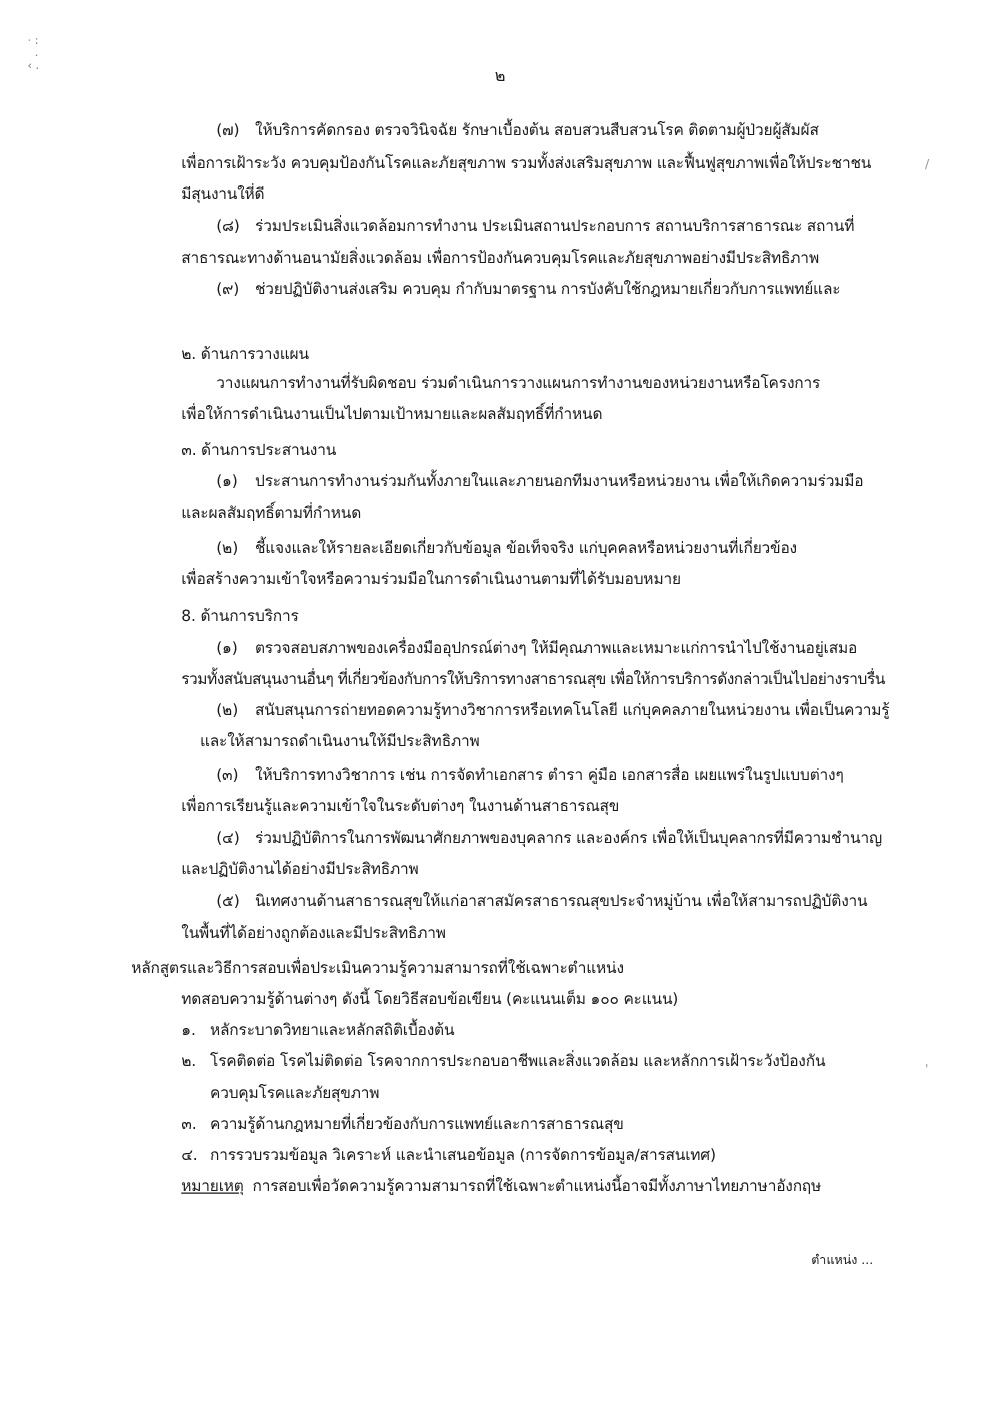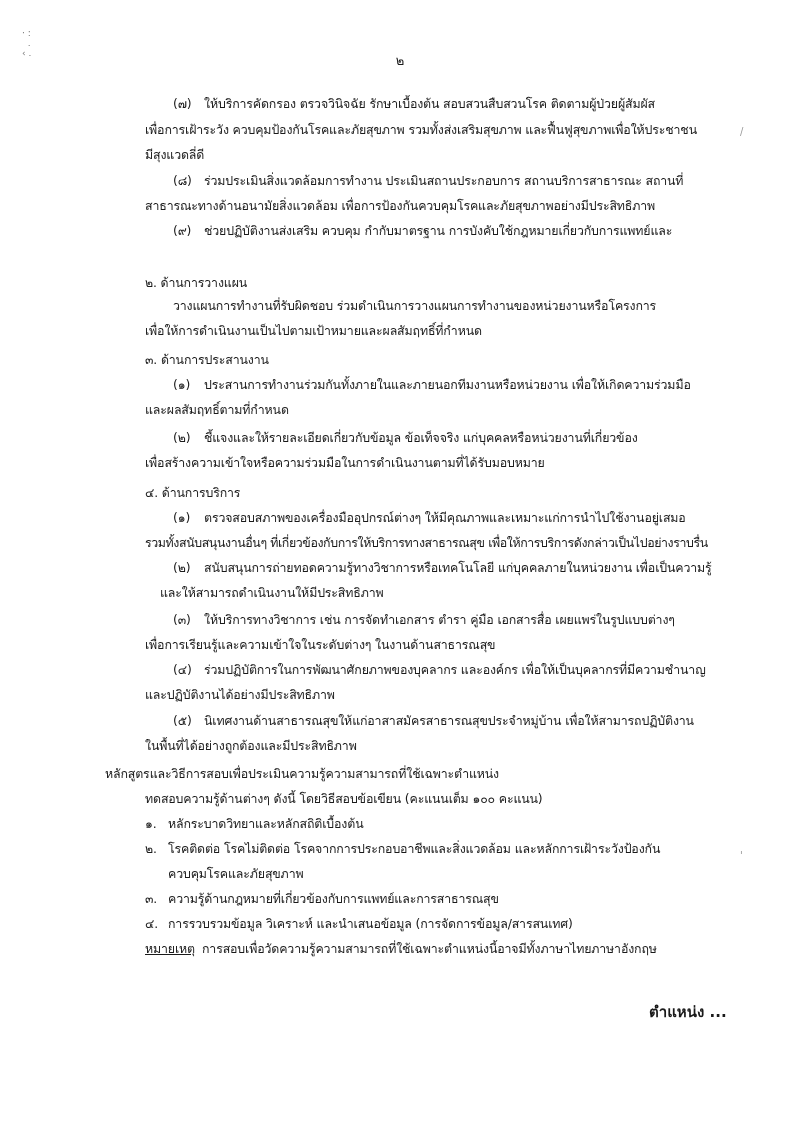--- a/index.html
+++ b/index.html
@@ -10,36 +10,36 @@
   }
   .page { position:absolute; left:0; top:0; width:800px; height:1132px; background:#fff; }
   .specks { position:absolute; left:22px; top:28px; font-size:9px; color:#777; line-height:10px; }
   .pagenum { position:absolute; left:0; width:800px; top:50px; text-align:center; font-size:13px; }
   .line {
     position:absolute; font-size:12.4px; white-space:nowrap; line-height:16px;
     letter-spacing:-0.15px;
   }
   .bold { font-weight:normal; }
   .underline { text-decoration:underline;text-align:right; }
-  .footer { position:absolute; left:649px; top:1000px; font-size:15px; font-weight:bold; }
+  .footer { position:absolute; left:649px; top:1000px; font-size:10px; font-weight:normal; }
   .mark { position:absolute; left:740px; font-size:10px; color:#999; }
 </style>
 </head>
 <body>
 
 <div class="page">
 
   <div class="specks">· :<br>&nbsp;&nbsp;.<br>‹ .</div>
 
   <div class="pagenum">๒</div>
 
   <div class="line" style="left:173px;top:96px">(๗)</div>
   <div class="line" style="left:145px;top:122px">เพื่อการเฝ้าระวัง ควบคุมป้องกันโรคและภัยสุขภาพ รวมทั้งส่งเสริมสุขภาพ และฟื้นฟูสุขภาพเพื่อให้ประชาชน</div>
   <div class="line" style="left:204px;top:96px">ให้บริการคัดกรอง ตรวจวินิจฉัย รักษาเบื้องต้น สอบสวนสืบสวนโรค ติดตามผู้ป่วยผู้สัมผัส</div>
-  <div class="line" style="left:145px;top:147px">มีสุงแวดลี่ดี</div>
+  <div class="line" style="left:145px;top:147px">มีสุนงานใหี่ดี</div>
   <div class="mark" style="top:126px">/</div>
 
   <div class="line" style="left:173px;top:173px">(๘)</div>
   <div class="line" style="left:204px;top:173px">ร่วมประเมินสิ่งแวดล้อมการทำงาน ประเมินสถานประกอบการ สถานบริการสาธารณะ สถานที่</div>
   <div class="line" style="left:145px;top:198px">สาธารณะทางด้านอนามัยสิ่งแวดล้อม เพื่อการป้องกันควบคุมโรคและภัยสุขภาพอย่างมีประสิทธิภาพ</div>
 
   <div class="line" style="left:173px;top:223px">(๙)</div>
   <div class="line" style="left:204px;top:223px">ช่วยปฏิบัติงานส่งเสริม ควบคุม กำกับมาตรฐาน การบังคับใช้กฎหมายเกี่ยวกับการแพทย์และ</div>
 
   <div class="line bold" style="left:145px;top:275px">๒. ด้านการวางแผน</div>
@@ -47,21 +47,21 @@
   <div class="line" style="left:145px;top:323px">เพื่อให้การดำเนินงานเป็นไปตามเป้าหมายและผลสัมฤทธิ์ที่กำหนด</div>
 
   <div class="line bold" style="left:145px;top:352px">๓. ด้านการประสานงาน</div>
   <div class="line" style="left:173px;top:377px">(๑)</div>
   <div class="line" style="left:204px;top:377px">ประสานการทำงานร่วมกันทั้งภายในและภายนอกทีมงานหรือหน่วยงาน เพื่อให้เกิดความร่วมมือ</div>
   <div class="line" style="left:145px;top:402px">และผลสัมฤทธิ์ตามที่กำหนด</div>
   <div class="line" style="left:173px;top:430px">(๒)</div>
   <div class="line" style="left:145px;top:455px">เพื่อสร้างความเข้าใจหรือความร่วมมือในการดำเนินงานตามที่ได้รับมอบหมาย</div>
   <div class="line" style="left:204px;top:430px">ชี้แจงและให้รายละเอียดเกี่ยวกับข้อมูล ข้อเท็จจริง แก่บุคคลหรือหน่วยงานที่เกี่ยวข้อง</div>
 
-  <div class="line bold" style="left:145px;top:485px">๔. ด้านการบริการ</div>
+  <div class="line bold" style="left:145px;top:485px">8. ด้านการบริการ</div>
   <div class="line" style="left:173px;top:510px">(๑)</div>
   <div class="line" style="left:204px;top:510px">ตรวจสอบสภาพของเครื่องมืออุปกรณ์ต่างๆ ให้มีคุณภาพและเหมาะแก่การนำไปใช้งานอยู่เสมอ</div>
   <div class="line" style="left:145px;top:535px;letter-spacing:-0.4px">รวมทั้งสนับสนุนงานอื่นๆ ที่เกี่ยวข้องกับการให้บริการทางสาธารณสุข เพื่อให้การบริการดังกล่าวเป็นไปอย่างราบรื่น</div>
   <div class="line" style="left:173px;top:560px">(๒)</div>
   <div class="line" style="left:204px;top:560px">สนับสนุนการถ่ายทอดความรู้ทางวิชาการหรือเทคโนโลยี แก่บุคคลภายในหน่วยงาน เพื่อเป็นความรู้</div>
   <div class="line" style="left:160px;top:585px">และให้สามารถดำเนินงานให้มีประสิทธิภาพ</div>
   <div class="line" style="left:173px;top:612px">(๓)</div>
   <div class="line" style="left:204px;top:612px">ให้บริการทางวิชาการ เช่น การจัดทำเอกสาร ตำรา คู่มือ เอกสารสื่อ เผยแพร่ในรูปแบบต่างๆ</div>
   <div class="line" style="left:145px;top:637px">เพื่อการเรียนรู้และความเข้าใจในระดับต่างๆ ในงานด้านสาธารณสุข</div>
   <div class="line" style="left:173px;top:662px">(๔)</div>

